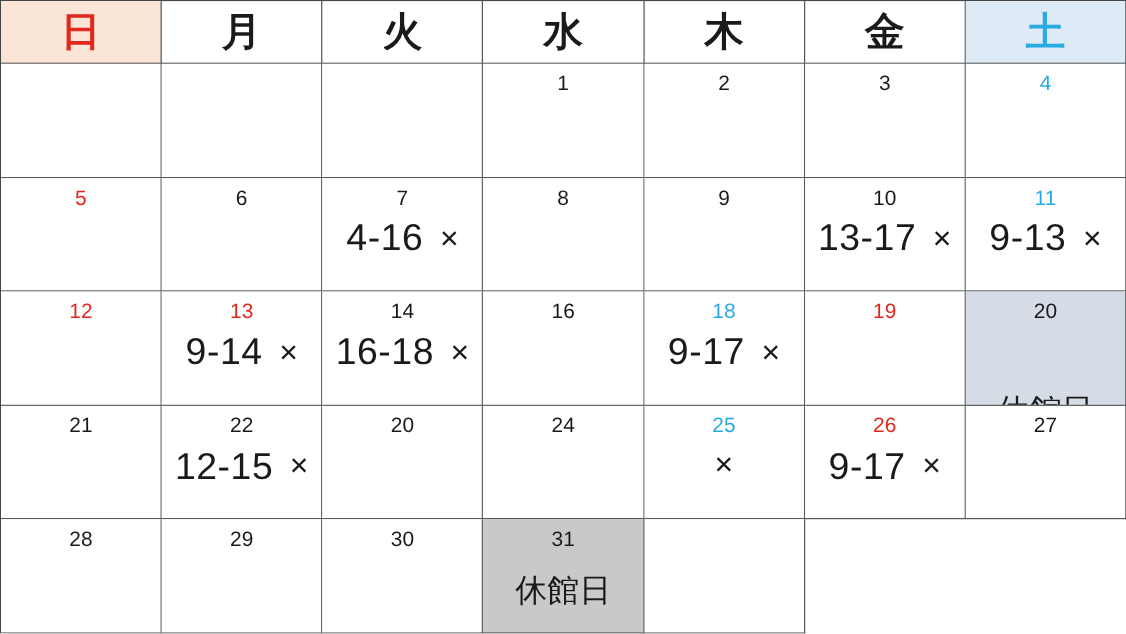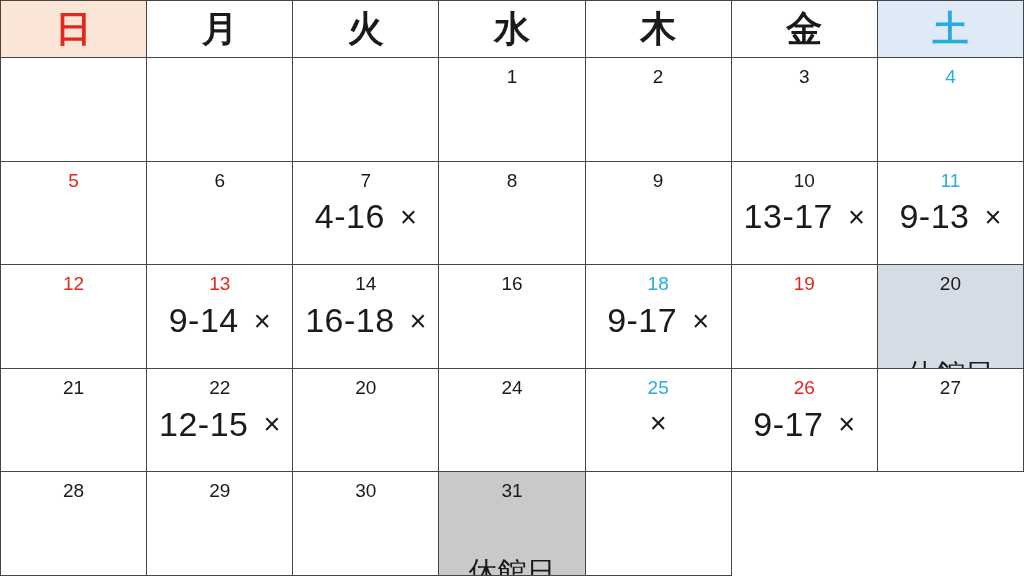--- a/index.html
+++ b/index.html
@@ -45,21 +45,21 @@
     font-weight: 700;
     line-height: 1;
   }
   .weekday:nth-child(1) { background: var(--sun-bg); color: var(--red); }
   .weekday:nth-child(7) { background: var(--sat-bg); color: var(--blue); }
   .day {
     padding-top: 9px;
     background: #ffffff;
   }
   .day.bg-bluegray { background: var(--closed-bluegray); gap: 44px; }
-  .day.bg-gray     { background: var(--closed-gray); gap: 35px; }
+  .day.bg-gray     { background: var(--closed-gray); }
   .date {
     font-size: 19px;
     font-weight: 500;
     line-height: 1.1;
   }
   .d-red   { color: var(--red); }
   .d-blue  { color: var(--blue); }
   .d-black { color: var(--ink); }
   .schedule {
     margin-top: 8px;

